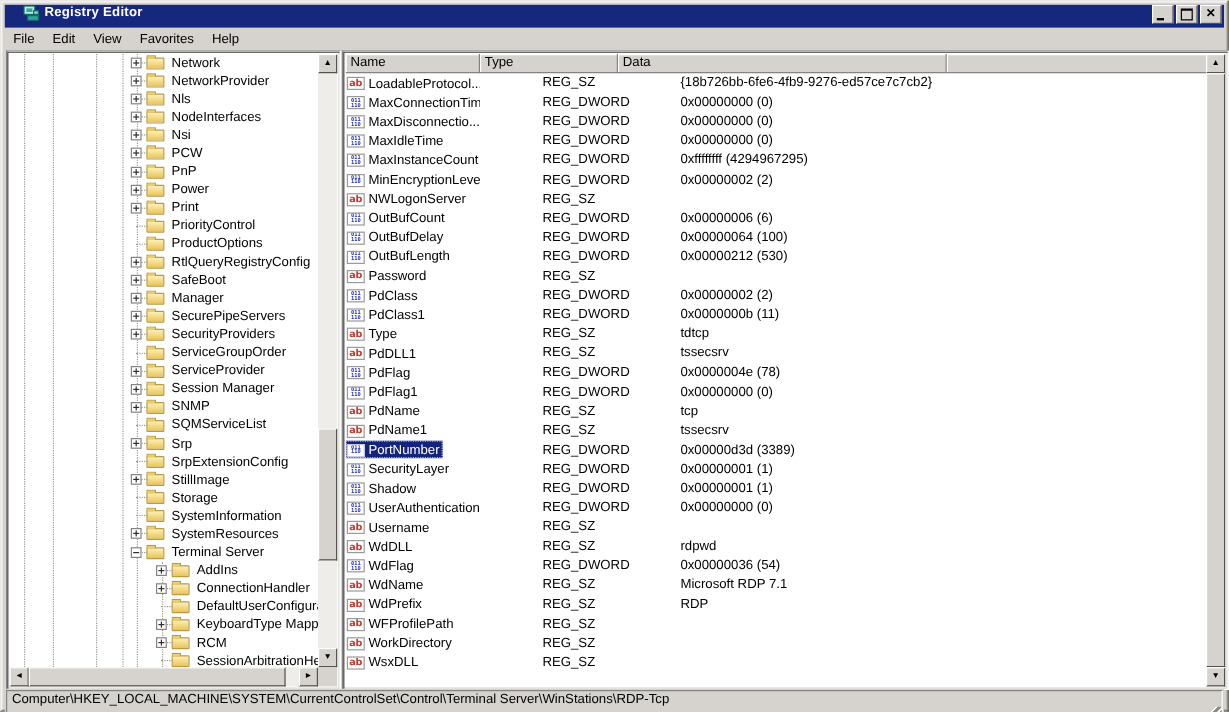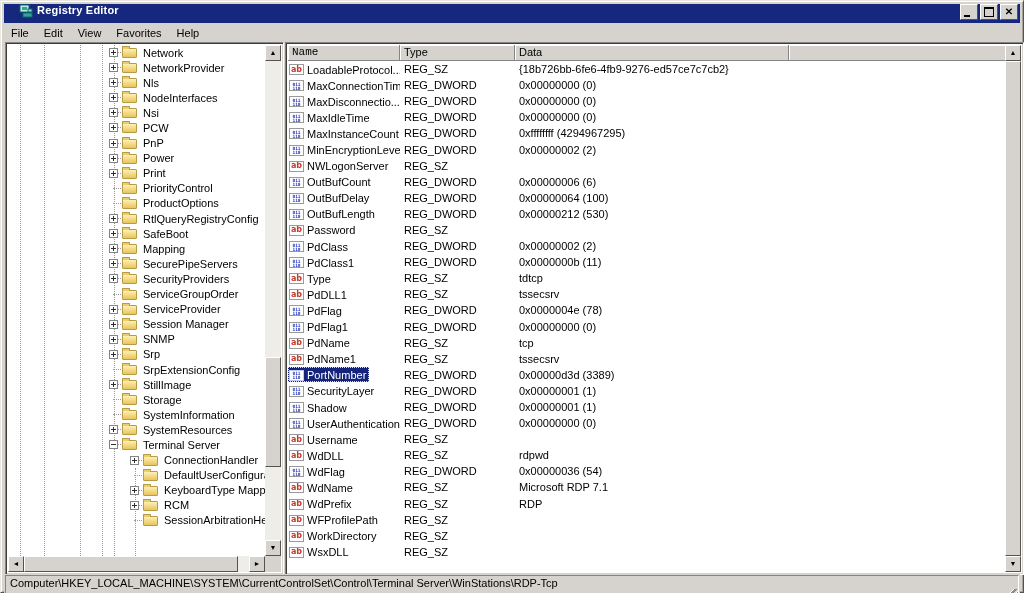--- a/index.html
+++ b/index.html
@@ -68,26 +68,26 @@
   .sb-corner{position:absolute;right:2px;bottom:2px;width:16px;height:16px;background:var(--face);}
   .list-vsb{position:absolute;right:2px;top:2px;width:16px;bottom:2px;background:#efedea;}
   .list-vsb .up{top:0;left:0;} .list-vsb .down{bottom:0;left:0;}
   .list-vsb .sthumb{left:0;width:16px;top:16px;bottom:16px;}
   
   .list-client{position:absolute;left:2px;top:2px;right:18px;bottom:2px;overflow:hidden;background:#fff;}
   .lheader{display:flex;height:16px;}
   .hcell{background:var(--face);box-sizing:border-box;padding:1px 4px;
     border-right:1px solid #848484;border-bottom:1px solid #848484;
     box-shadow:inset 1px 1px 0 #fff;overflow:hidden;white-space:nowrap;}
-  .hcell.c0{width:112px;flex:0 0 112px;font-family:Liberation Mono, monospace;} .hcell.c1{width:115px;flex:0 0 115px;}
+  .hcell.c0{width:112px;flex:0 0 112px;} .hcell.c1{width:115px;flex:0 0 115px;}
   .hcell.c2{width:274px;flex:0 0 274px;} .hcell.c3{flex:1;border-right:none;}
   .lrow{height:16.1px;display:flex;align-items:center;white-space:nowrap;}
   .cell{box-sizing:border-box;overflow:hidden;}
   .cname{width:112px;flex:0 0 112px;display:flex;align-items:center;}
-  .ctype{width:115px;flex:0 0 115px;padding-left:4px;}
+  .ctype{width:115px;flex:0 0 115px;padding-left:4px;margin-left:48px;}
   .cdata{flex:1;padding-left:4px;}
   .nwrap{display:inline-flex;align-items:center;gap:3px;padding:2px 3px 1px 1px;}
   .nwrap.sel{background:var(--sel);color:#fff;outline:1px dotted #dcd8f0;outline-offset:-1px;}
   .vicon{width:15px;height:11px;flex:0 0 15px;background:#fff;border:1px solid #9a9a9a;
     box-sizing:border-box;display:flex;flex-direction:column;align-items:center;justify-content:center;overflow:hidden;}
   .vicon.sz{color:#c43a2e;font:bold 8px "DejaVu Sans",sans-serif;line-height:8px;}
   .vicon.dword{color:#2233bb;font:bold 5px "DejaVu Sans Mono",monospace;line-height:4px;letter-spacing:0;}
   .vicon.dword i{font-style:normal;display:block;transform:scale(.9);}
   .nwrap.sel .vicon{border-color:#c5c9e8;}
   
@@ -202,21 +202,21 @@
             <span class="tlabel">RtlQueryRegistryConfig</span>
           </div>
           <div class="trow l0">
             <span class="ebox plus"></span>
             <span class="folder"></span>
             <span class="tlabel">SafeBoot</span>
           </div>
           <div class="trow l0">
             <span class="ebox plus"></span>
             <span class="folder"></span>
-            <span class="tlabel">Mapping</span>
+            <span class="tlabel">Manager</span>
           </div>
           <div class="trow l0">
             <span class="ebox plus"></span>
             <span class="folder"></span>
             <span class="tlabel">SecurePipeServers</span>
           </div>
           <div class="trow l0">
             <span class="ebox plus"></span>
             <span class="folder"></span>
             <span class="tlabel">SecurityProviders</span>
@@ -234,20 +234,24 @@
             <span class="ebox plus"></span>
             <span class="folder"></span>
             <span class="tlabel">Session Manager</span>
           </div>
           <div class="trow l0">
             <span class="ebox plus"></span>
             <span class="folder"></span>
             <span class="tlabel">SNMP</span>
           </div>
           <div class="trow l0">
+            <span class="folder"></span>
+            <span class="tlabel">SQMServiceList</span>
+          </div>
+          <div class="trow l0">
             <span class="ebox plus"></span>
             <span class="folder"></span>
             <span class="tlabel">Srp</span>
           </div>
           <div class="trow l0">
             <span class="folder"></span>
             <span class="tlabel">SrpExtensionConfig</span>
           </div>
           <div class="trow l0">
             <span class="ebox plus"></span>
@@ -264,20 +268,25 @@
           </div>
           <div class="trow l0">
             <span class="ebox plus"></span>
             <span class="folder"></span>
             <span class="tlabel">SystemResources</span>
           </div>
           <div class="trow l0">
             <span class="ebox minus"></span>
             <span class="folder"></span>
             <span class="tlabel">Terminal Server</span>
+          </div>
+          <div class="trow l1">
+            <span class="ebox plus"></span>
+            <span class="folder"></span>
+            <span class="tlabel">AddIns</span>
           </div>
           <div class="trow l1">
             <span class="ebox plus"></span>
             <span class="folder"></span>
             <span class="tlabel">ConnectionHandler</span>
           </div>
           <div class="trow l1">
             <span class="folder"></span>
             <span class="tlabel">DefaultUserConfiguration</span>
           </div>

